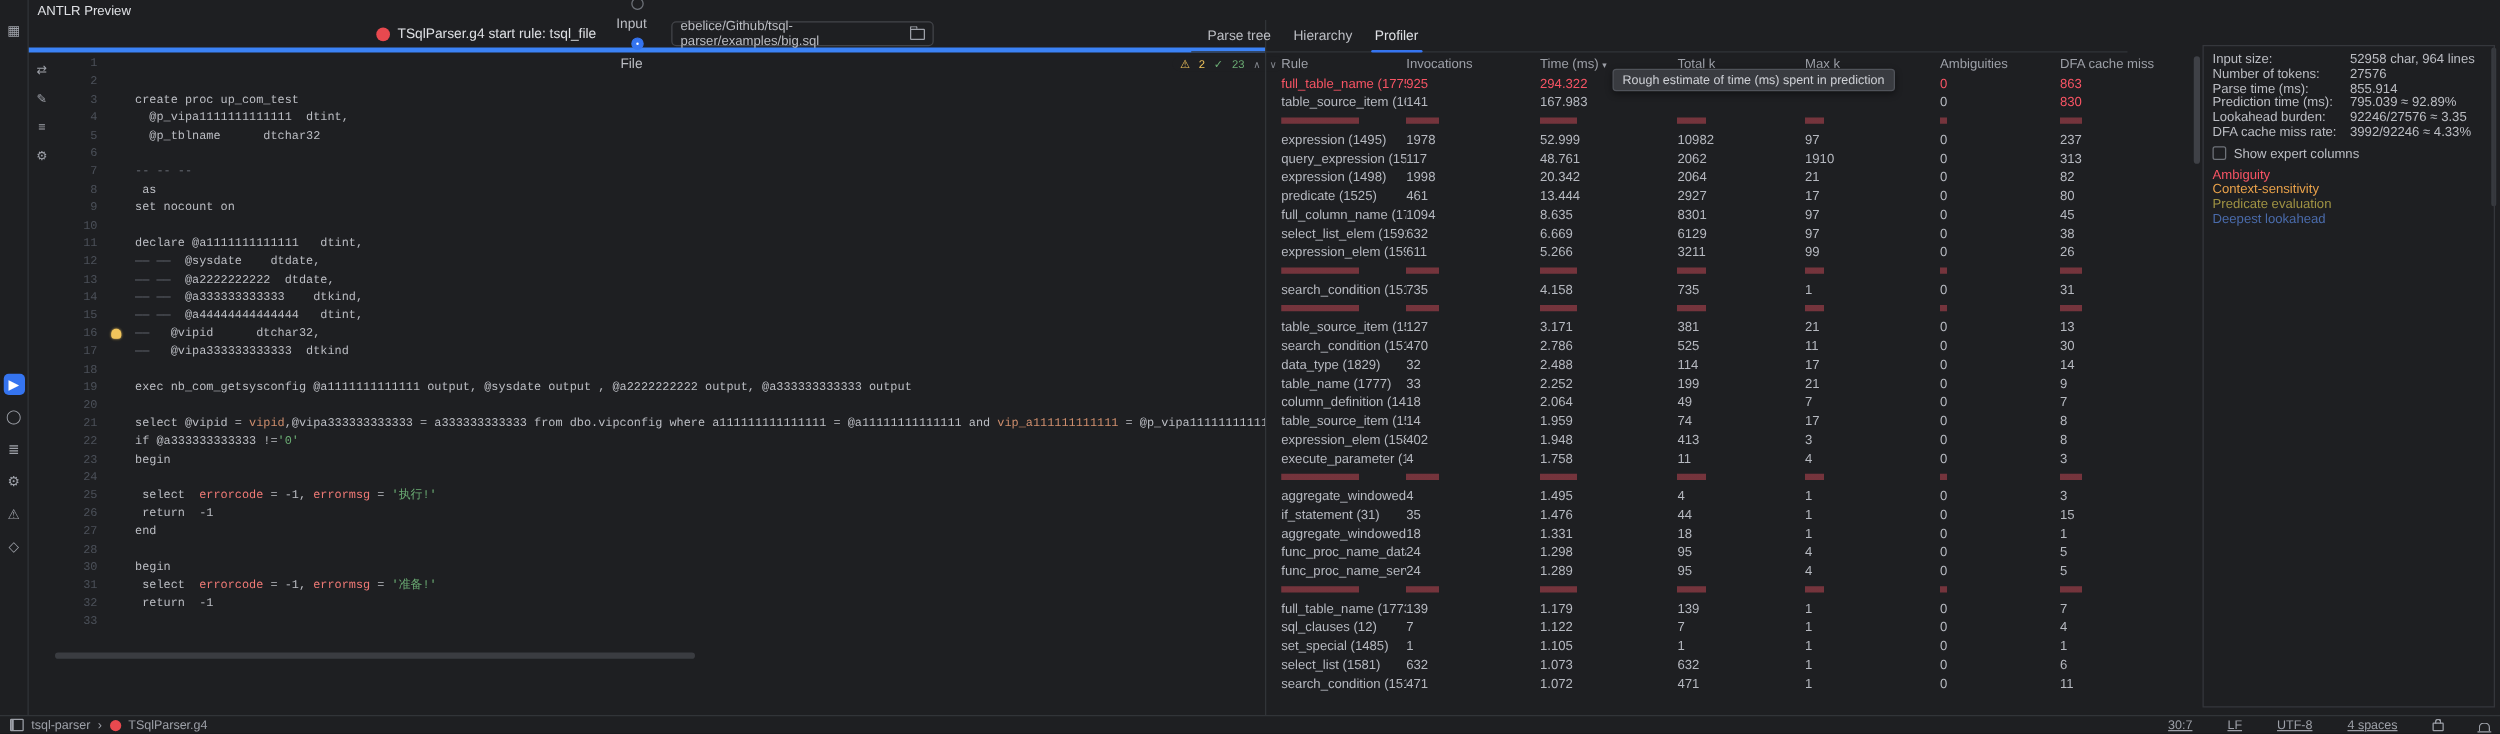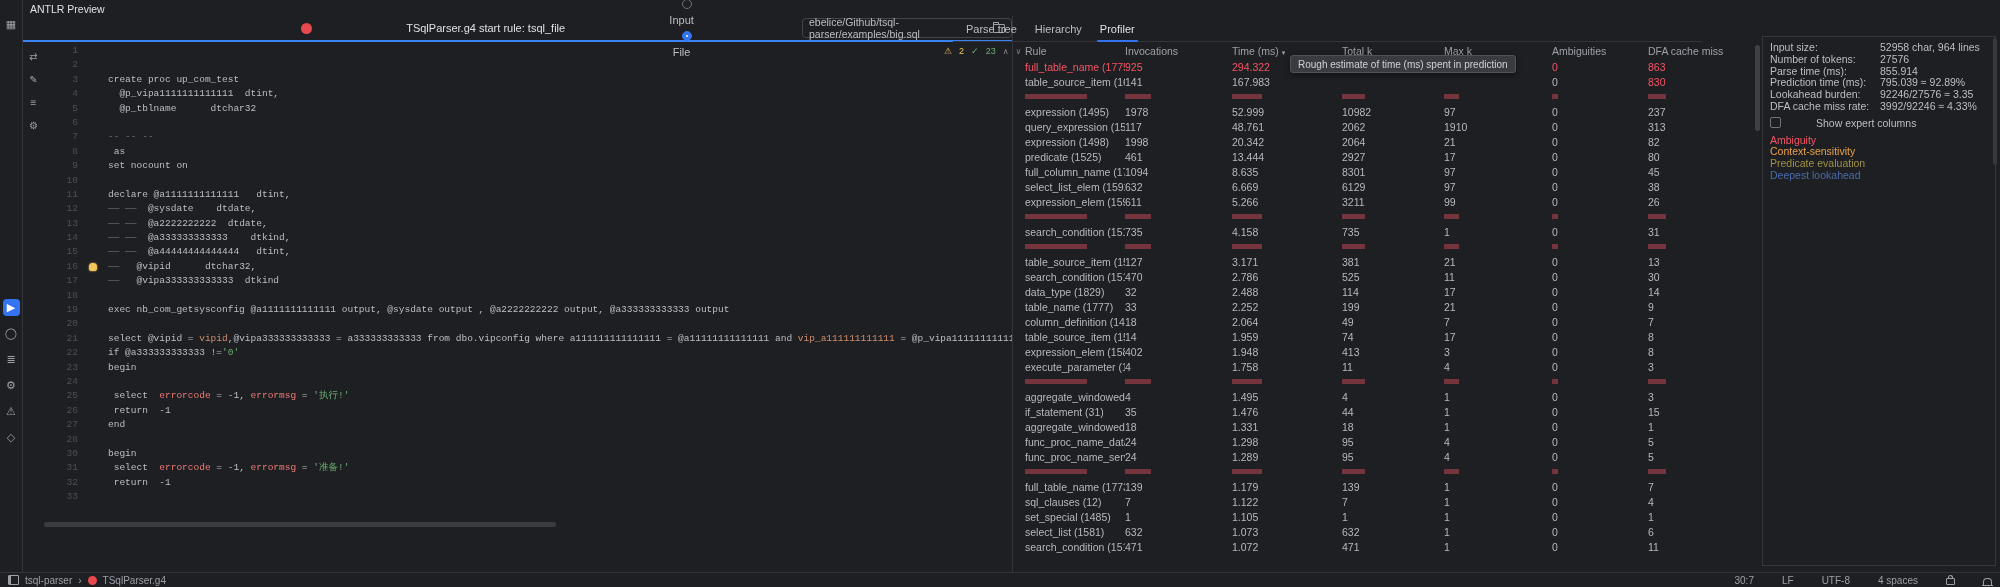--- a/index.html
+++ b/index.html
@@ -10,22 +10,22 @@
   
   .activity-bar{position:absolute;left:0;top:0;width:22px;height:572px;border-right:1px solid #313438;
        display:flex;flex-direction:column;align-items:center;}
   .ab-group{display:flex;flex-direction:column;gap:9px;align-items:center;}
   .ab-group.top{margin-top:16px;}
   .ab-group.mid{margin-top:266px;}
   .ab-icon{width:17px;height:17px;border-radius:4px;display:flex;align-items:center;justify-content:center;
        font-size:11px;color:#9da0a8;cursor:pointer;}
   .ab-icon.active{background:#3574f0;color:#fff;}
   
-  .main-toolbar{position:absolute;left:23px;top:16px;width:989px;height:26px;border-bottom:2px solid #3b82f6;
-       display:flex;align-items:center;padding-left:278px;box-sizing:border-box;justify-content:space-between;}
+  .main-toolbar{position:absolute;left:23px;top:16px;width:989px;height:26px;border-bottom:4px solid #3b82f6;
+       display:flex;align-items:center;padding-left:278px;box-sizing:border-box;}
   .antlr-dot{width:11px;height:11px;border-radius:50%;background:#e8494f;display:inline-flex;align-items:center;
        justify-content:center;color:#fff;font-size:7px;flex:none;}
   .grammar-title{font-size:11px;color:#dfe1e5;margin:0 16px 0 6px;white-space:nowrap;}
   .radio-group{display:flex;align-items:center;gap:5px;flex-direction:column;}
   .radio{width:10px;height:10px;border:1px solid #6f737a;border-radius:50%;box-sizing:border-box;position:relative;flex:none;}
   .radio.sel{border-color:#3574f0;background:#3574f0;}
   .radio.sel::after{content:"";position:absolute;left:3px;top:3px;width:2px;height:2px;border-radius:50%;background:#fff;}
   .radio-label{margin-right:10px;}
   .path-field{margin-left:10px;display:flex;align-items:center;height:20px;border:1px solid #43454a;border-radius:4px;
        padding:0 6px;font-size:10.5px;color:#bcbec4;width:210px;justify-content:space-between;background:#1e1f22;box-sizing:border-box;}
@@ -74,30 +74,30 @@
        background:#393b40;border:1px solid #50535a;border-radius:3px;font-size:10px;color:#cfd1d6;z-index:6;
        box-shadow:0 2px 6px rgba(0,0,0,.45);white-space:nowrap;}
   .table-scrollbar{position:absolute;left:1755px;top:45px;width:5px;height:86px;background:#4d5057;border-radius:3px;opacity:.7;cursor:pointer;}
   .win-scrollbar{position:absolute;left:1993px;top:38px;width:4px;height:127px;background:#4d5057;border-radius:2px;opacity:.55;cursor:pointer;}
   
   .stats-panel{position:absolute;left:1762px;top:36px;width:234px;height:530px;border:1px solid #35373c;
        box-sizing:border-box;padding:4px 0 0 7px;font-size:10.5px;}
   .stat-row{display:flex;height:11.8px;align-items:center;}
   .stat-label{width:110px;flex:none;color:#bcbec4;white-space:nowrap;}
   .stat-value{color:#bcbec4;white-space:nowrap;}
-  .cb-row{display:flex;align-items:center;margin-top:5px;height:12px;cursor:pointer;gap:29px;}
+  .cb-row{display:flex;align-items:center;margin-top:5px;height:12px;cursor:pointer;}
   .cb{width:9px;height:9px;border:1px solid #6f737a;border-radius:2px;margin-right:6px;flex:none;}
   .legend{margin-top:6px;}
   .legend-item{height:11.6px;line-height:11.6px;white-space:nowrap;}
   
   .status-bar{position:absolute;left:0;bottom:0;width:2000px;height:15px;border-top:1px solid #313438;
        display:flex;align-items:center;justify-content:space-between;padding:0 8px;box-sizing:border-box;
        font-size:10px;color:#9da0a8;background:#1e1f22;}
   .sb-left,.sb-right{display:flex;align-items:center;gap:6px;}
-  .sb-right{gap:28px;}
+  .sb-right{gap:28px;text-decoration:underline;}
   .panel-toggle{width:9px;height:8px;border:1px solid #9da0a8;border-radius:1px;position:relative;}
   .panel-toggle::before{content:"";position:absolute;left:0;top:0;bottom:0;width:2px;background:#9da0a8;}
   .antlr-dot-sm{width:9px;height:9px;border-radius:50%;background:#e8494f;flex:none;}
   .sb-item{white-space:nowrap;cursor:pointer;}
   .sbi-lock{width:7px;height:5px;border:1px solid #9da0a8;border-radius:1px;position:relative;margin-top:3px;}
   .sbi-lock::before{content:"";position:absolute;left:1px;top:-4px;width:3px;height:3px;border:1px solid #9da0a8;border-bottom:none;border-radius:3px 3px 0 0;}
   .sbi-bell{width:7px;height:6px;border:1px solid #9da0a8;border-bottom:none;border-radius:4px 4px 0 0;position:relative;margin-top:2px;}
   .sbi-bell::after{content:"";position:absolute;left:-2px;right:-2px;bottom:-1px;height:1px;background:#9da0a8;}
 </style>
 </head>

